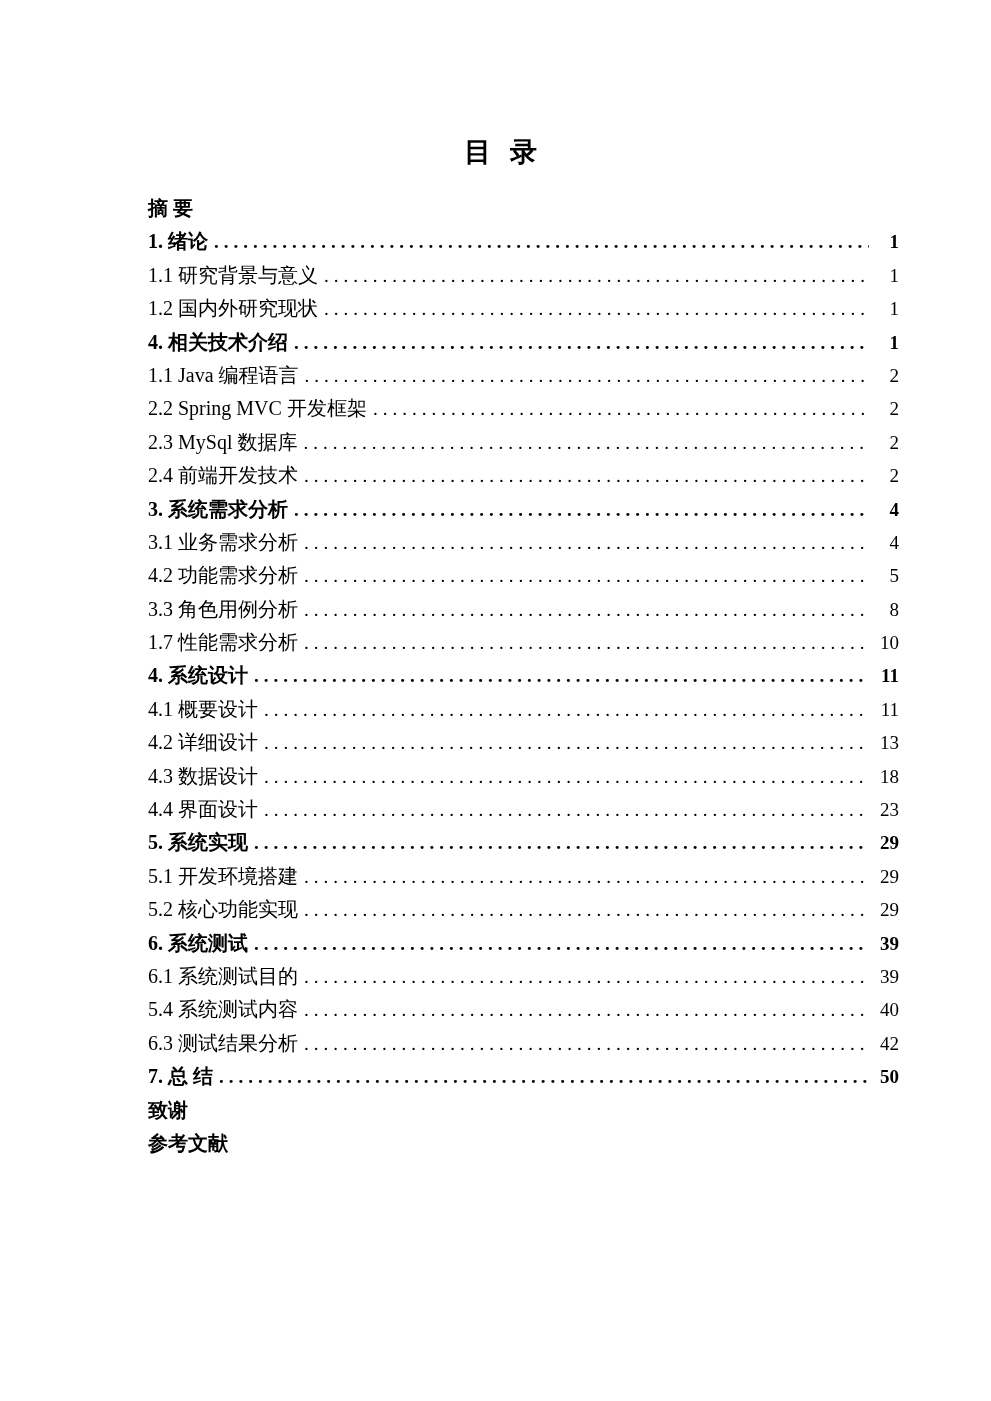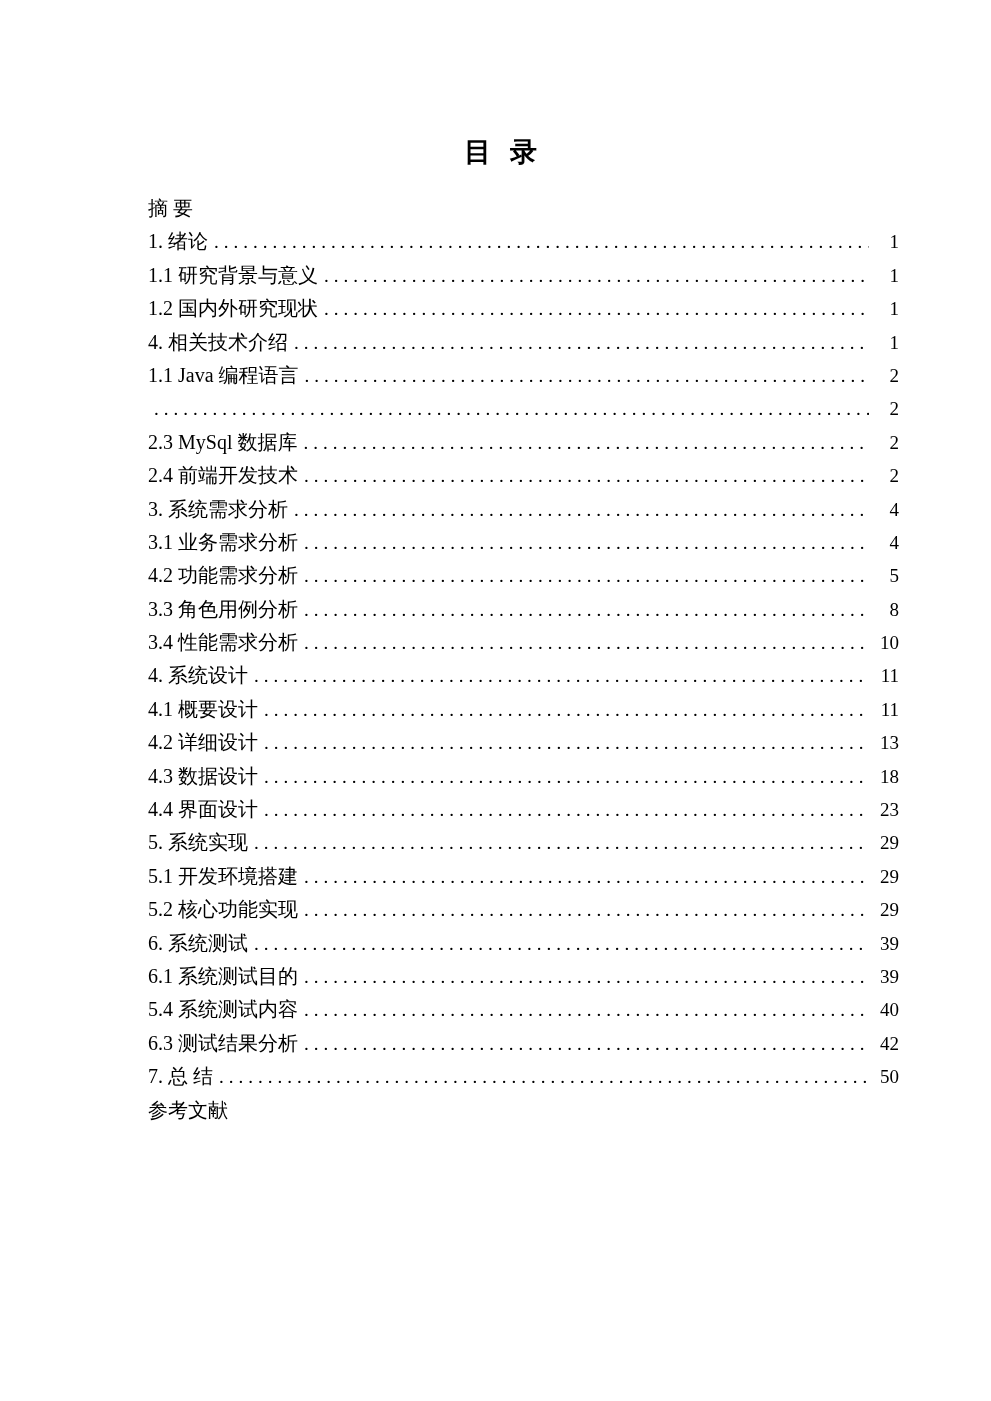--- a/index.html
+++ b/index.html
@@ -31,21 +31,21 @@
     margin: 22px 92px 0 148px; 
   }
   .toc-row {
     display: flex;
     align-items: baseline;
     height: 33.4px;
     font-size: 20px;
     line-height: 33.4px;
     white-space: nowrap;
   }
-  .toc-row.bold { font-weight: normal; }
+  .toc-row.bold { font-weight: bold; }
   .toc-row .label {
     white-space: pre;
     flex: 0 0 auto;
   }
   .toc-row .leader {
     flex: 1 1 auto;
     overflow: hidden;
     white-space: nowrap;
     letter-spacing: 5px;
     margin-left: 6px;
@@ -87,20 +87,21 @@
         <span class="label">4. 相关技术介绍</span>
         <span class="leader">................................................................................................................................................................</span>
         <span class="page-num">1</span>
       </div>
       <div class="toc-row level-2">
         <span class="label">1.1 Java 编程语言</span>
         <span class="leader">................................................................................................................................................................</span>
         <span class="page-num">2</span>
       </div>
       <div class="toc-row level-2">
+        <span class="label">2.2 Spring MVC 开发框架</span>
         <span class="leader">................................................................................................................................................................</span>
         <span class="page-num">2</span>
       </div>
       <div class="toc-row level-2">
         <span class="label">2.3 MySql 数据库</span>
         <span class="leader">................................................................................................................................................................</span>
         <span class="page-num">2</span>
       </div>
       <div class="toc-row level-2">
         <span class="label">2.4 前端开发技术</span>
@@ -121,21 +122,21 @@
         <span class="label">4.2 功能需求分析</span>
         <span class="leader">................................................................................................................................................................</span>
         <span class="page-num">5</span>
       </div>
       <div class="toc-row level-2">
         <span class="label">3.3 角色用例分析</span>
         <span class="leader">................................................................................................................................................................</span>
         <span class="page-num">8</span>
       </div>
       <div class="toc-row level-2">
-        <span class="label">3.4 性能需求分析</span>
+        <span class="label">1.7 性能需求分析</span>
         <span class="leader">................................................................................................................................................................</span>
         <span class="page-num">10</span>
       </div>
       <div class="toc-row level-1 bold">
         <span class="label">4. 系统设计</span>
         <span class="leader">................................................................................................................................................................</span>
         <span class="page-num">11</span>
       </div>
       <div class="toc-row level-2">
         <span class="label">4.1 概要设计</span>
@@ -189,18 +190,21 @@
       </div>
       <div class="toc-row level-2">
         <span class="label">6.3 测试结果分析</span>
         <span class="leader">................................................................................................................................................................</span>
         <span class="page-num">42</span>
       </div>
       <div class="toc-row level-1 bold">
         <span class="label">7. 总 结</span>
         <span class="leader">................................................................................................................................................................</span>
         <span class="page-num">50</span>
+      </div>
+      <div class="toc-row level-1 bold">
+        <span class="label">致谢</span>
       </div>
       <div class="toc-row level-1 bold">
         <span class="label">参考文献</span>
       </div>
     </div>
 </div>
 
 </body></html>

